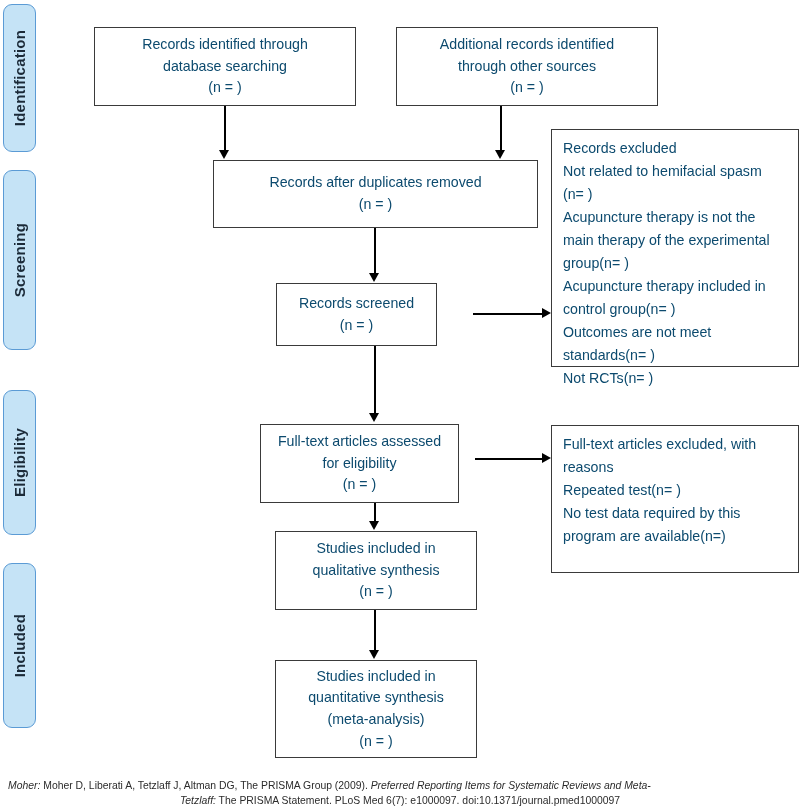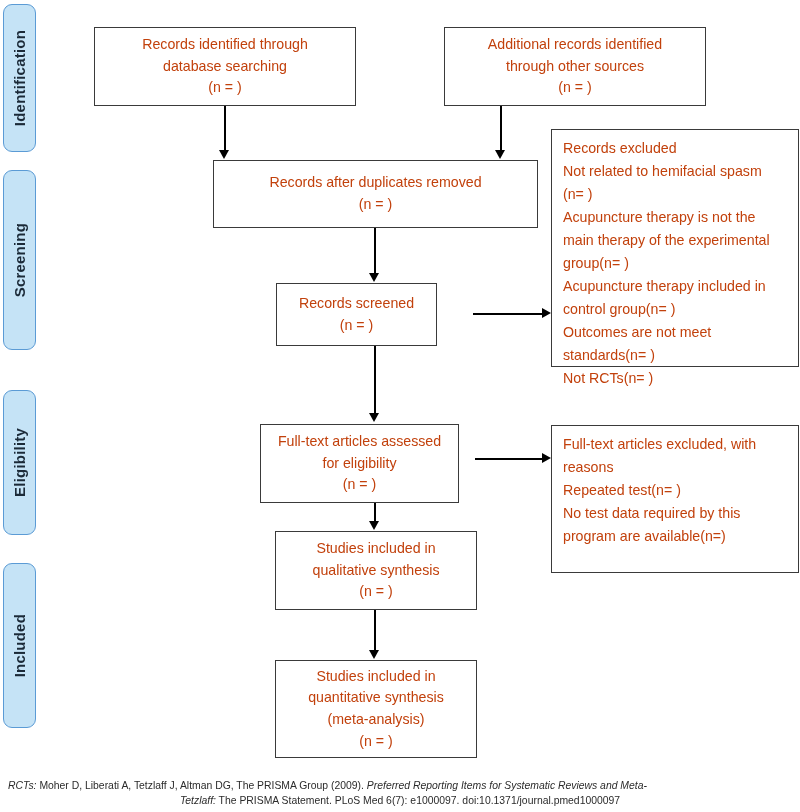--- a/index.html
+++ b/index.html
@@ -47,21 +47,21 @@
     background: #ffffff;
     border: 1.4px solid #3a3a3a;
     display: flex;
     align-items: center;
     justify-content: center;
   }
   .flow-box .box-text {
     text-align: center;
     font-size: 14.2px;
     line-height: 1.52;
-    color: #c2410c;
+    color: #0c4a6e;
     white-space: pre-line;
     padding: 0 6px;
   }
   .flow-box.left-align {
     align-items: flex-start;
     justify-content: flex-start;
   }
   .flow-box.left-align .box-text {
     text-align: left;
     line-height: 1.62;
@@ -124,21 +124,21 @@
   <div class="stage-pill" style="left:3px; top:563px; width:33px; height:165px;">
     <span class="stage-label">Included</span>
   </div>
 
   <div class="flow-box" style="left:94px; top:27px; width:262px; height:79px;">
     <span class="box-text">Records identified through
 database searching
 (n =   )</span>
   </div>
 
-  <div class="flow-box" style="left:396px; top:27px; width:262px; height:79px;margin-left:48px;">
+  <div class="flow-box" style="left:396px; top:27px; width:262px; height:79px;">
     <span class="box-text">Additional records identified
 through other sources
 (n =   )</span>
   </div>
 
   <div class="conn-v" style="left:224px; top:106px; height:45px;"></div>
   <div class="arrow-down" style="left:219px; top:150px;"></div>
 
   <div class="conn-v" style="left:500px; top:106px; height:45px;"></div>
   <div class="arrow-down" style="left:495px; top:150px;"></div>
@@ -207,21 +207,21 @@
 
   <div class="flow-box" style="left:275px; top:660px; width:202px; height:98px;">
     <span class="box-text">Studies included in
 quantitative synthesis
 (meta-analysis)
 (n =   )</span>
   </div>
 
   <div id="footer">
     <span class="cite-line from-row">
-      <span class="lbl">RCTs:</span>
+      <span class="lbl">Moher:</span>
       <span>Moher D, Liberati A, Tetzlaff J, Altman DG, The PRISMA Group (2009). </span><span class="it">Preferred Reporting Items for Systematic Reviews and Meta-</span>
     </span>
     <span class="cite-line">
       <span class="it">Tetzlaff:</span><span> The PRISMA Statement. PLoS Med 6(7): e1000097. doi:10.1371/journal.pmed1000097</span>
     </span>
   </div>
 
 </div>
 
 </body></html>

